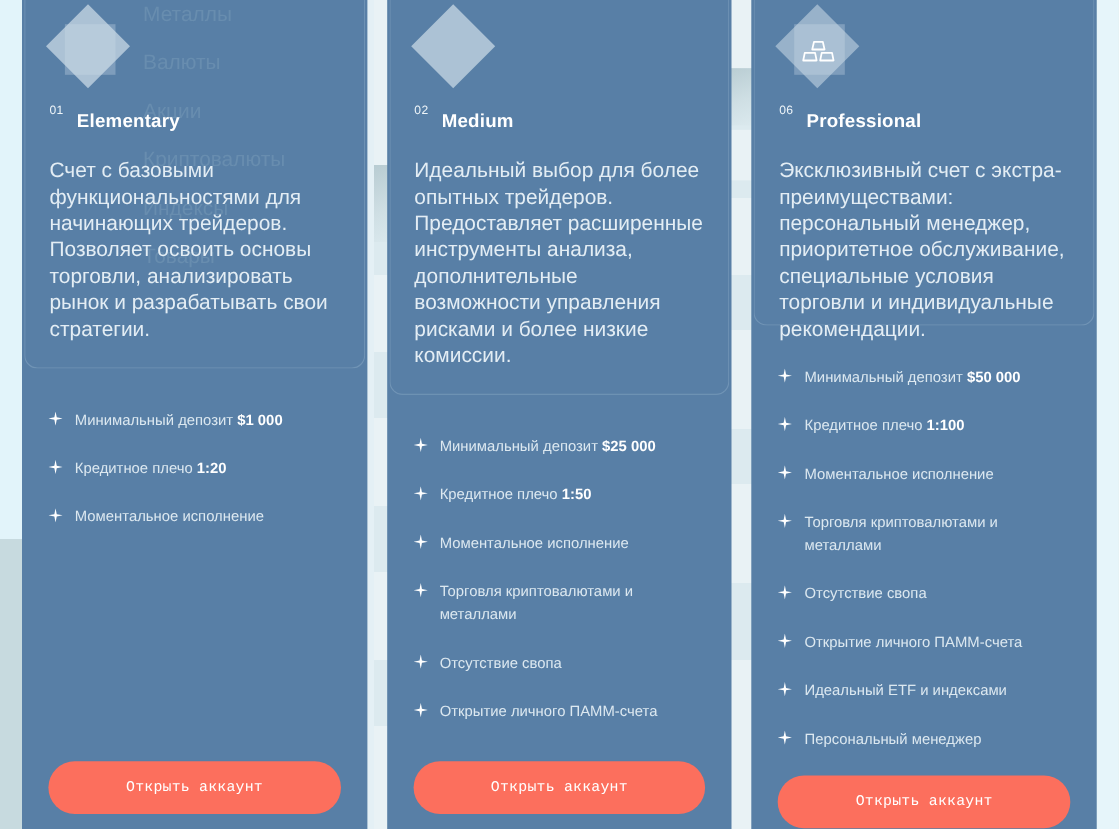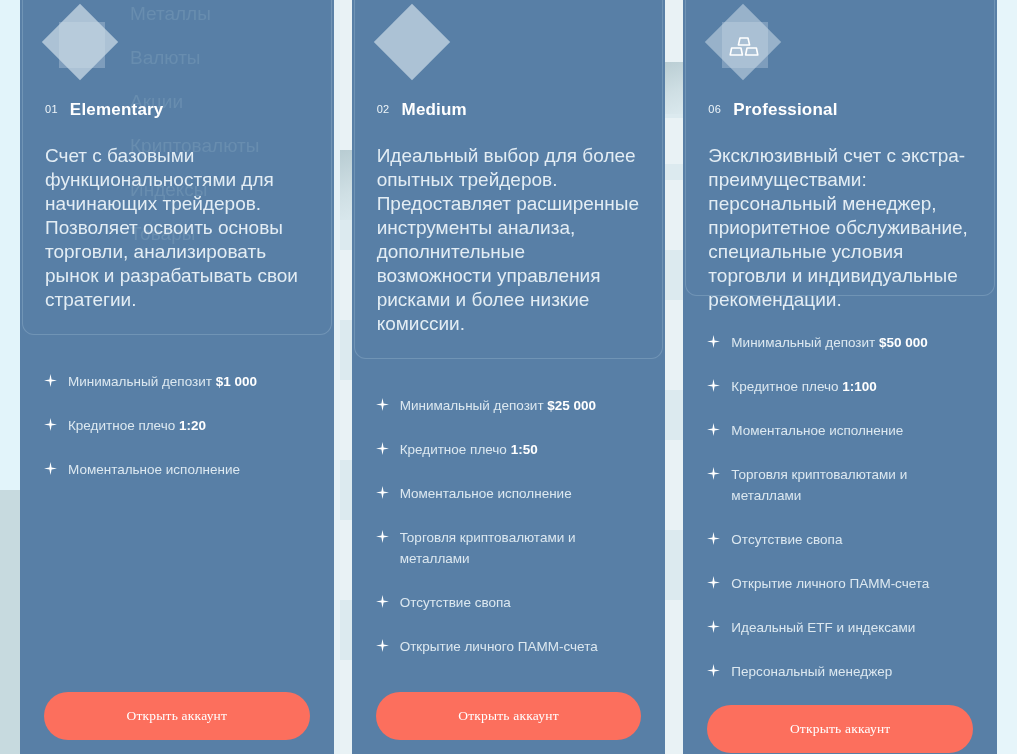--- a/index.html
+++ b/index.html
@@ -126,21 +126,21 @@
     position: absolute;
     left: 0; top: 0;
     width: 72px; height: 72px;
     display: flex;
     align-items: center;
     justify-content: center;
   }
 
   .card-title-row {
     display: flex;
-    align-items: flex-end;
+    align-items: flex-start;
     gap: 12px;
     margin-bottom: 24px;
   }
   .card-num {
     font-size: 11px;
     color: #eef5f9;
     letter-spacing: 0.3px;
     position: relative;
     top: -5px;
   }
@@ -194,21 +194,21 @@
     margin: 0 2px;
   }
   .cta {
     display: block;
     width: 100%;
     height: 48px;
     border: none;
     border-radius: 26px;
     background: #fc6f5d;
     color: #ffffff;
-    font-family: Liberation Serif, serif;
+    font-family: Liberation Mono, monospace;
     font-size: 13.5px;
     letter-spacing: 0.2px;
     cursor: pointer;
   }
 </style>
 </head>
 <body>
 
 <div id="page">
 

